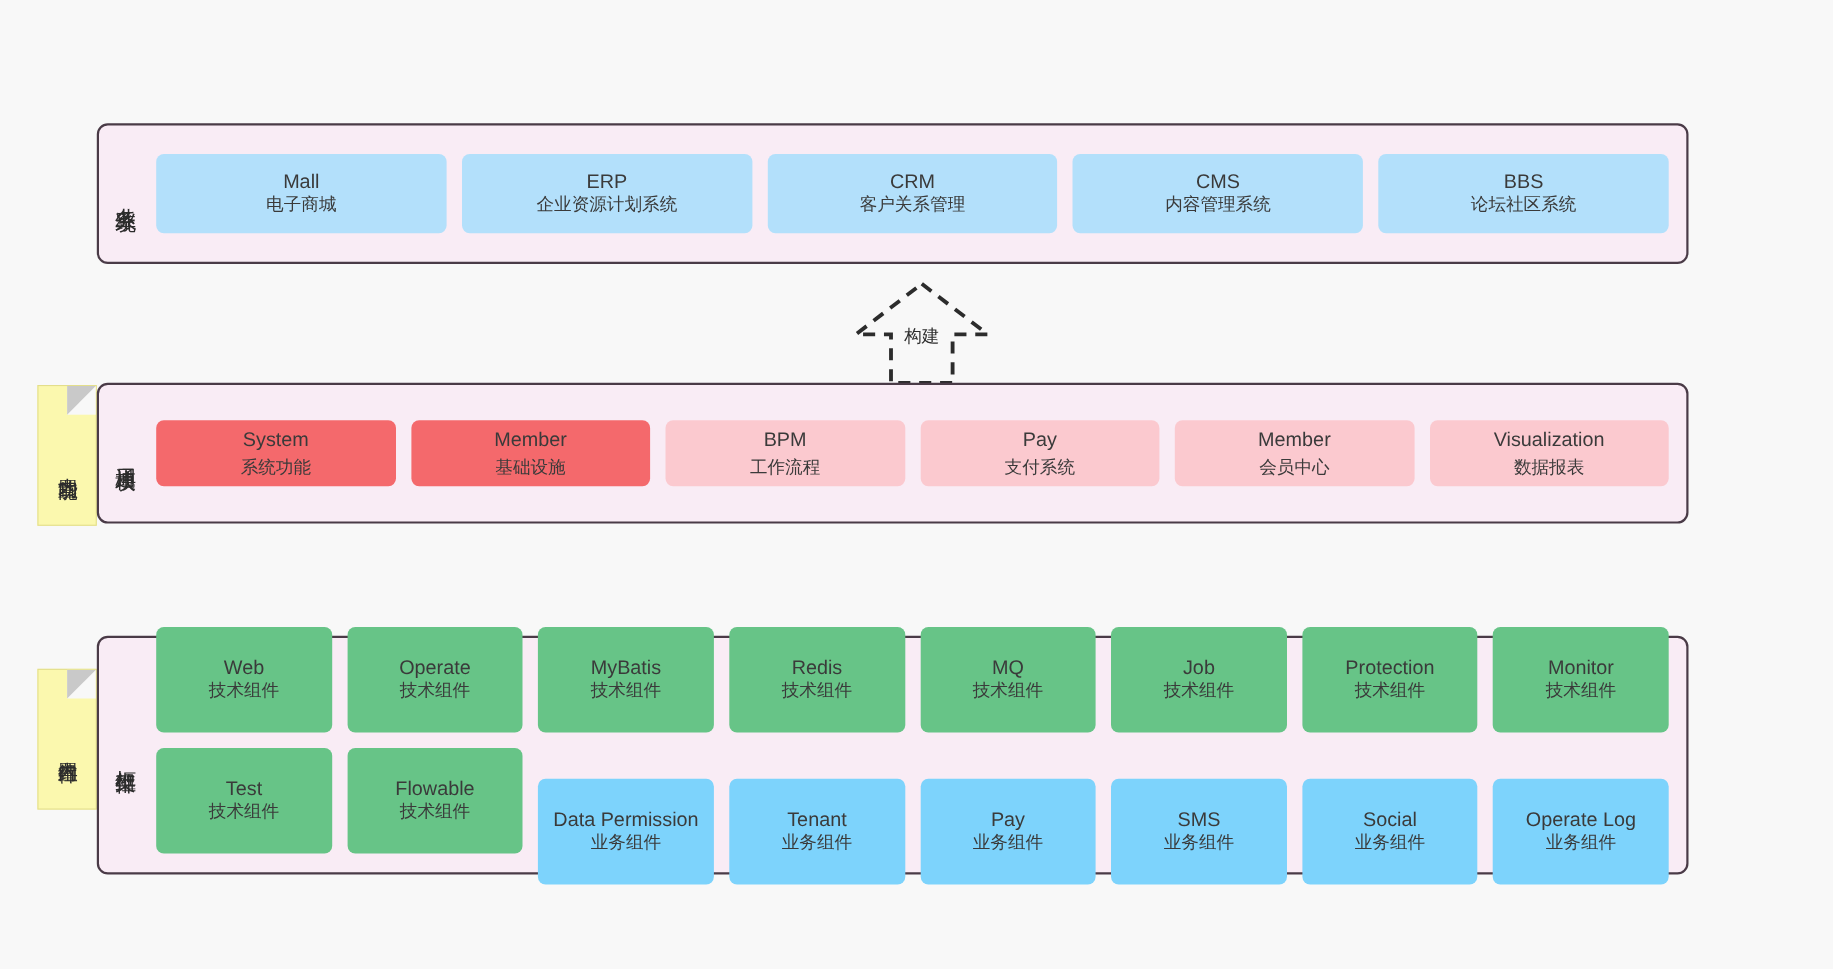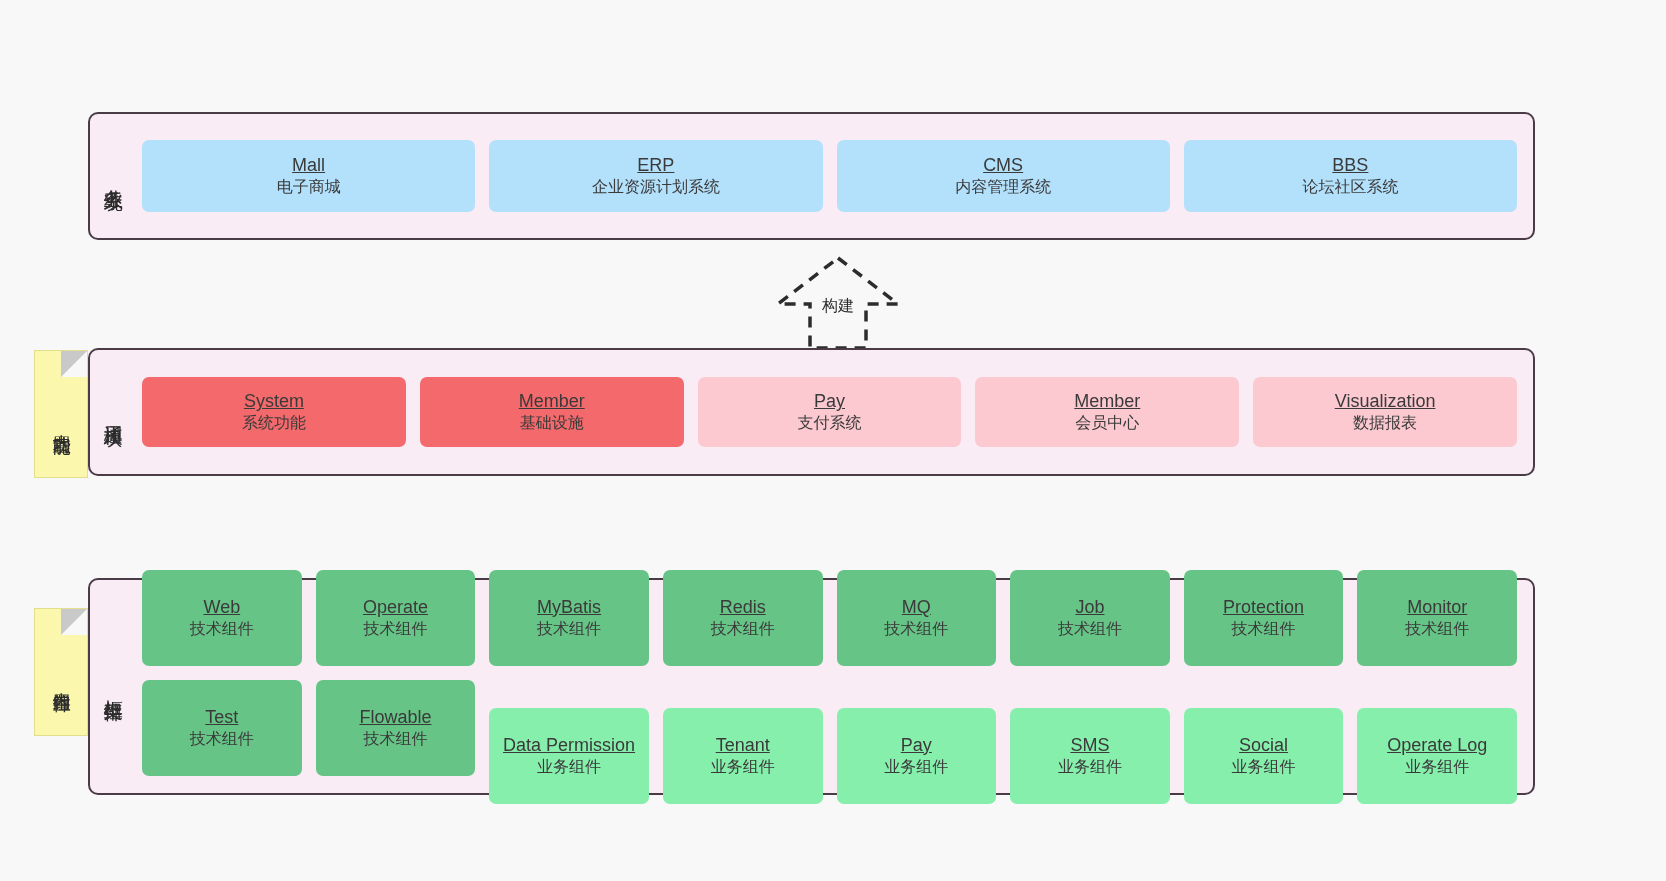--- a/index.html
+++ b/index.html
@@ -62,36 +62,36 @@
     display: flex;
     flex-direction: column;
     align-items: center;
     justify-content: center;
     text-align: center;
     line-height: 1.28;
     color: #3a3a3a;
     padding: 6px 4px;
     cursor: pointer;
   }
-  .card .t1 { font-size: 18px; text-decoration: underline; }
+  .card .t1 { font-size: 18px; }
   .card .t2 { font-size: 16px; }
 
   .c-blue       { background: #b3e0fb; }
   .c-red        { background: #f4696c; }
   .c-pink       { background: #fbc9cf; }
   .c-green      { background: #67c487; }
-  .c-greenlight { background: #86efac; margin-top: 28px; }
+  .c-greenlight { background: #7dd3fc; margin-top: 28px; }
 
   
   #layer-business { left: 88px;  top: 112px; width: 1447px; height: 128px; }
   #layer-common   { left: 88px;  top: 348px; width: 1447px; height: 128px; }
   #layer-frame    { left: 88px;  top: 578px; width: 1447px; height: 217px; }
 
   #layer-business .card { height: 72px; }
-  #layer-common   .card { height: 70px; }
+  #layer-common   .card { height: 60px; justify-content: space-between; }
   #layer-frame    .card { height: 96px; }
 
   
   .note {
     position: absolute;
     width: 54px;
     background: #fbf8ae;
     border: 1px solid #e3de8b;
     display: flex;
     align-items: center;
@@ -156,20 +156,24 @@
       <div class="row">
         <div class="card c-blue">
           <span class="t1">Mall</span>
           <span class="t2">电子商城</span>
         </div>
         <div class="card c-blue">
           <span class="t1">ERP</span>
           <span class="t2">企业资源计划系统</span>
         </div>
         <div class="card c-blue">
+          <span class="t1">CRM</span>
+          <span class="t2">客户关系管理</span>
+        </div>
+        <div class="card c-blue">
           <span class="t1">CMS</span>
           <span class="t2">内容管理系统</span>
         </div>
         <div class="card c-blue">
           <span class="t1">BBS</span>
           <span class="t2">论坛社区系统</span>
         </div>
       </div>
     </div>
   </div>
@@ -187,20 +191,24 @@
       <div class="row">
         <div class="card c-red">
           <span class="t1">System</span>
           <span class="t2">系统功能</span>
         </div>
         <div class="card c-red">
           <span class="t1">Member</span>
           <span class="t2">基础设施</span>
         </div>
         <div class="card c-pink">
+          <span class="t1">BPM</span>
+          <span class="t2">工作流程</span>
+        </div>
+        <div class="card c-pink">
           <span class="t1">Pay</span>
           <span class="t2">支付系统</span>
         </div>
         <div class="card c-pink">
           <span class="t1">Member</span>
           <span class="t2">会员中心</span>
         </div>
         <div class="card c-pink">
           <span class="t1">Visualization</span>
           <span class="t2">数据报表</span>

